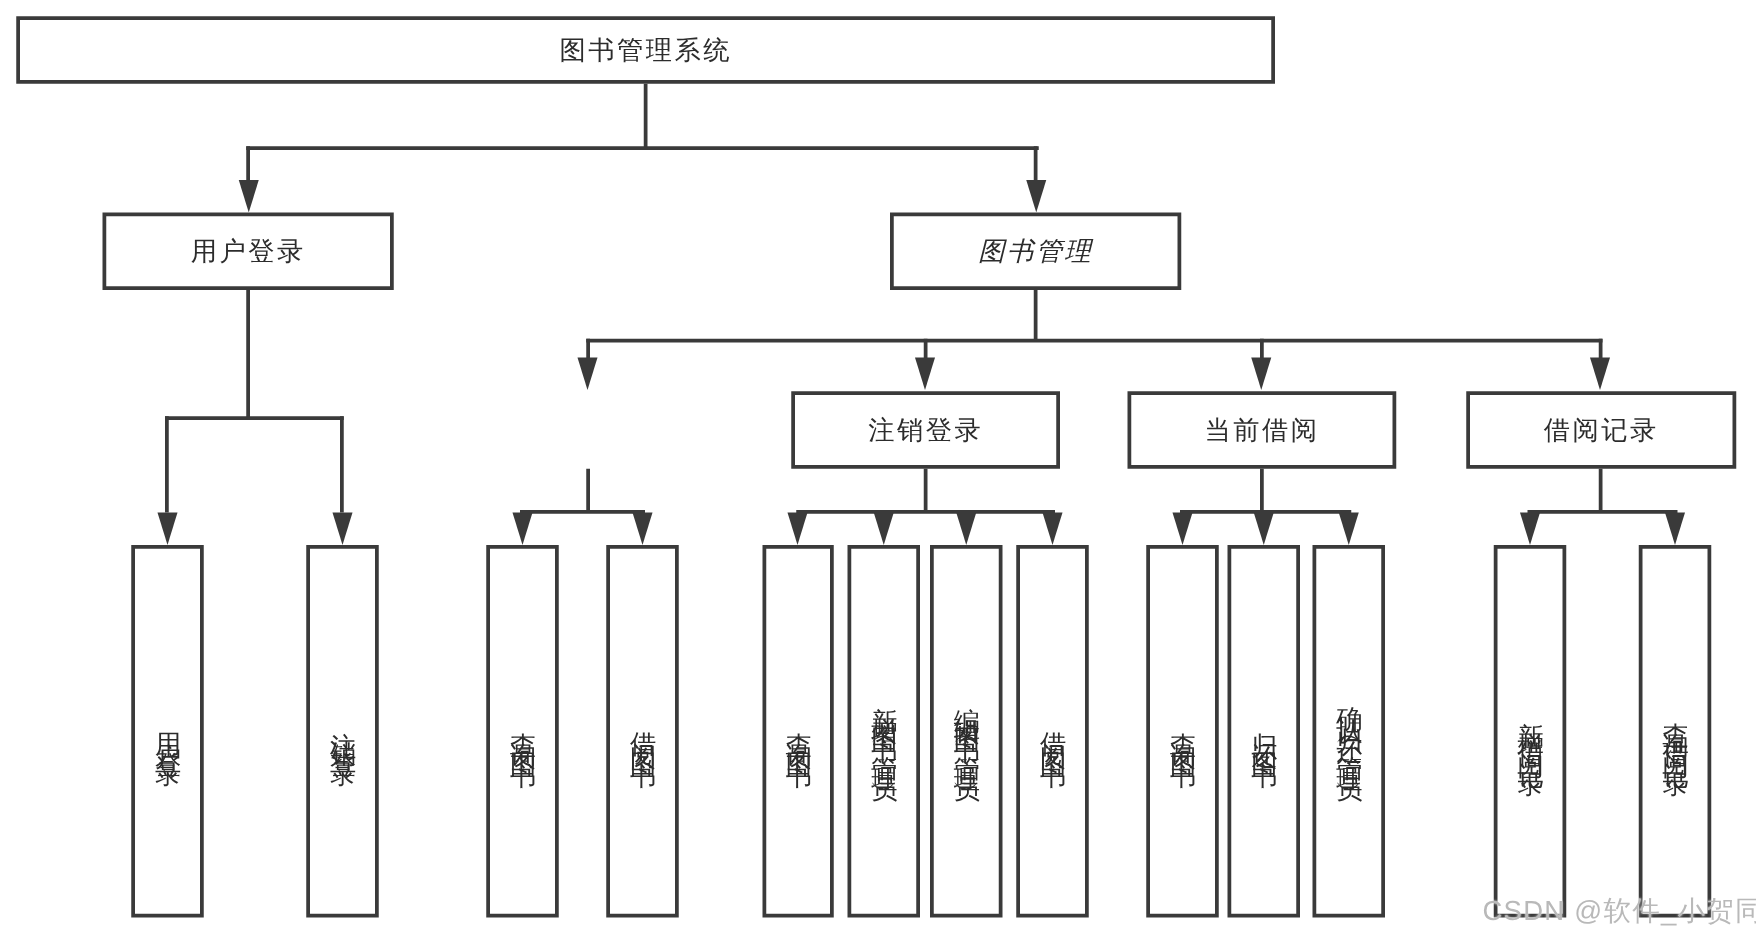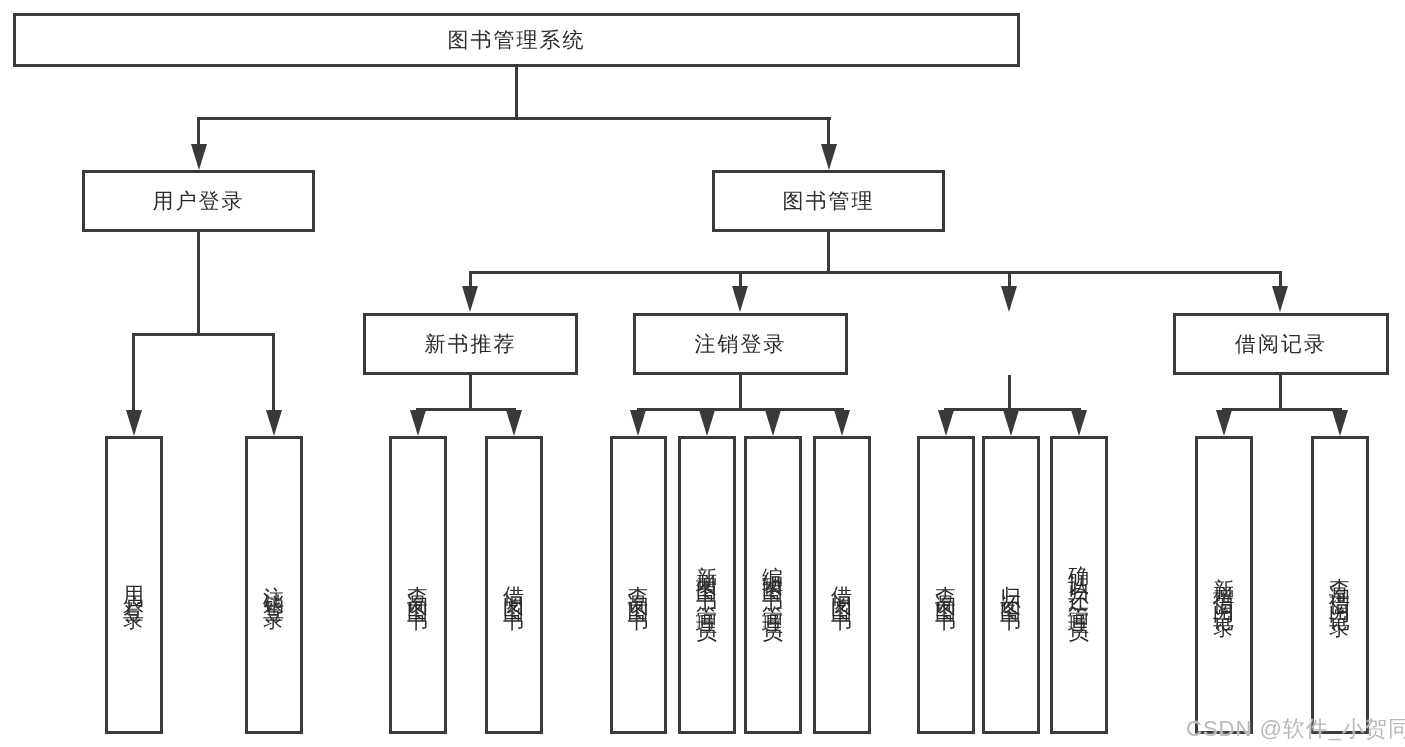--- a/index.html
+++ b/index.html
@@ -37,42 +37,42 @@
   <div class="box" style="left:13px;top:13px;width:1007px;height:54px;">图书管理系统</div>
 
   <div class="v" style="left:515px;top:67px;height:51px;"></div>
   <div class="h" style="left:197px;top:117px;width:634px;"></div>
   <div class="v" style="left:197px;top:117px;height:29px;"></div>
   <div class="v" style="left:827px;top:117px;height:29px;"></div>
   <div class="a" style="left:191px;top:144px;"></div>
   <div class="a" style="left:821px;top:144px;"></div>
 
   <div class="box" style="left:82px;top:170px;width:233px;height:62px;">用户登录</div>
-  <div class="box" style="left:712px;top:170px;width:233px;height:62px;">图书管理</div>
+  <div class="box" style="left:712px;top:170px;width:233px;height:62px;font-style:italic;">图书管理</div>
 
   <div class="v" style="left:197px;top:232px;height:103px;"></div>
   <div class="h" style="left:132px;top:333px;width:143px;"></div>
   <div class="v" style="left:132px;top:333px;height:77px;"></div>
   <div class="v" style="left:272px;top:333px;height:77px;"></div>
   <div class="a" style="left:126px;top:410px;"></div>
   <div class="a" style="left:266px;top:410px;"></div>
 
   <div class="v" style="left:827px;top:232px;height:41px;"></div>
   <div class="h" style="left:469px;top:271px;width:813px;"></div>
   <div class="v" style="left:469px;top:271px;height:17px;"></div>
   <div class="v" style="left:739px;top:271px;height:17px;"></div>
   <div class="v" style="left:1008px;top:271px;height:17px;"></div>
   <div class="v" style="left:1279px;top:271px;height:17px;"></div>
   <div class="a" style="left:462px;top:286px;"></div>
   <div class="a" style="left:732px;top:286px;"></div>
   <div class="a" style="left:1001px;top:286px;"></div>
   <div class="a" style="left:1272px;top:286px;"></div>
 
-  <div class="box" style="left:363px;top:313px;width:215px;height:62px;">新书推荐</div>
   <div class="box" style="left:633px;top:313px;width:215px;height:62px;">注销登录</div>
+  <div class="box" style="left:902px;top:313px;width:215px;height:62px;">当前借阅</div>
   <div class="box" style="left:1173px;top:313px;width:216px;height:62px;">借阅记录</div>
 
   <div class="v" style="left:469px;top:375px;height:35px;"></div>
   <div class="h" style="left:416px;top:408px;width:100px;"></div>
   <div class="a" style="left:410px;top:410px;"></div>
   <div class="a" style="left:506px;top:410px;"></div>
 
   <div class="v" style="left:739px;top:375px;height:35px;"></div>
   <div class="h" style="left:637px;top:408px;width:207px;"></div>
   <div class="a" style="left:630px;top:410px;"></div>

